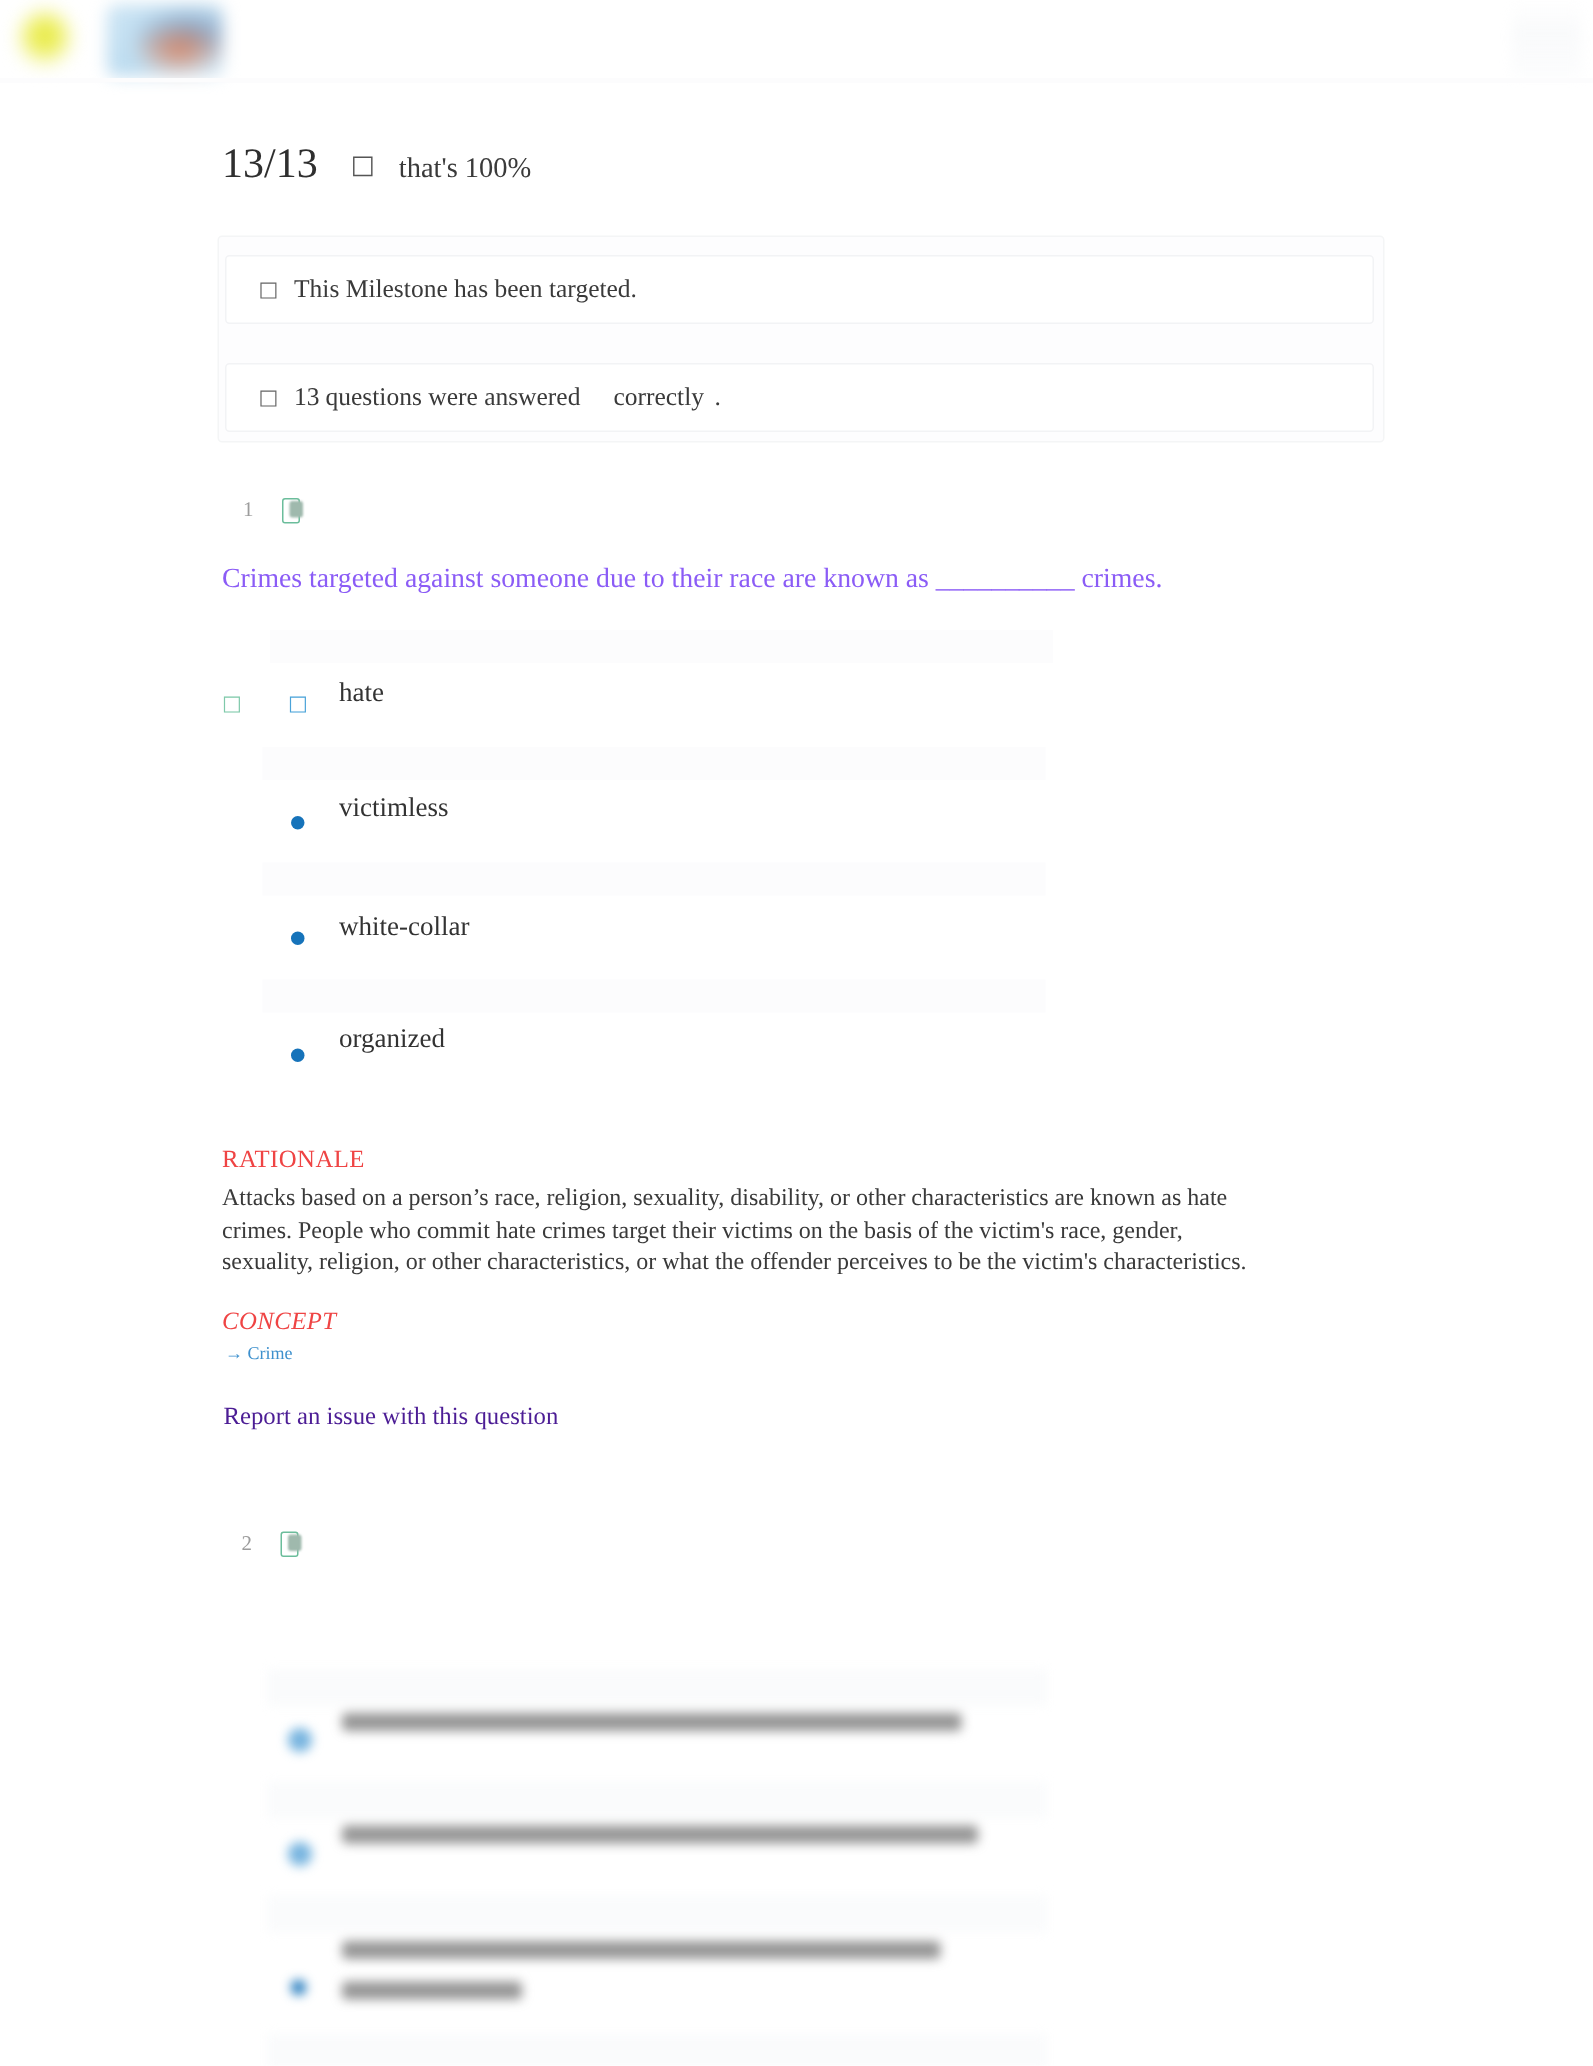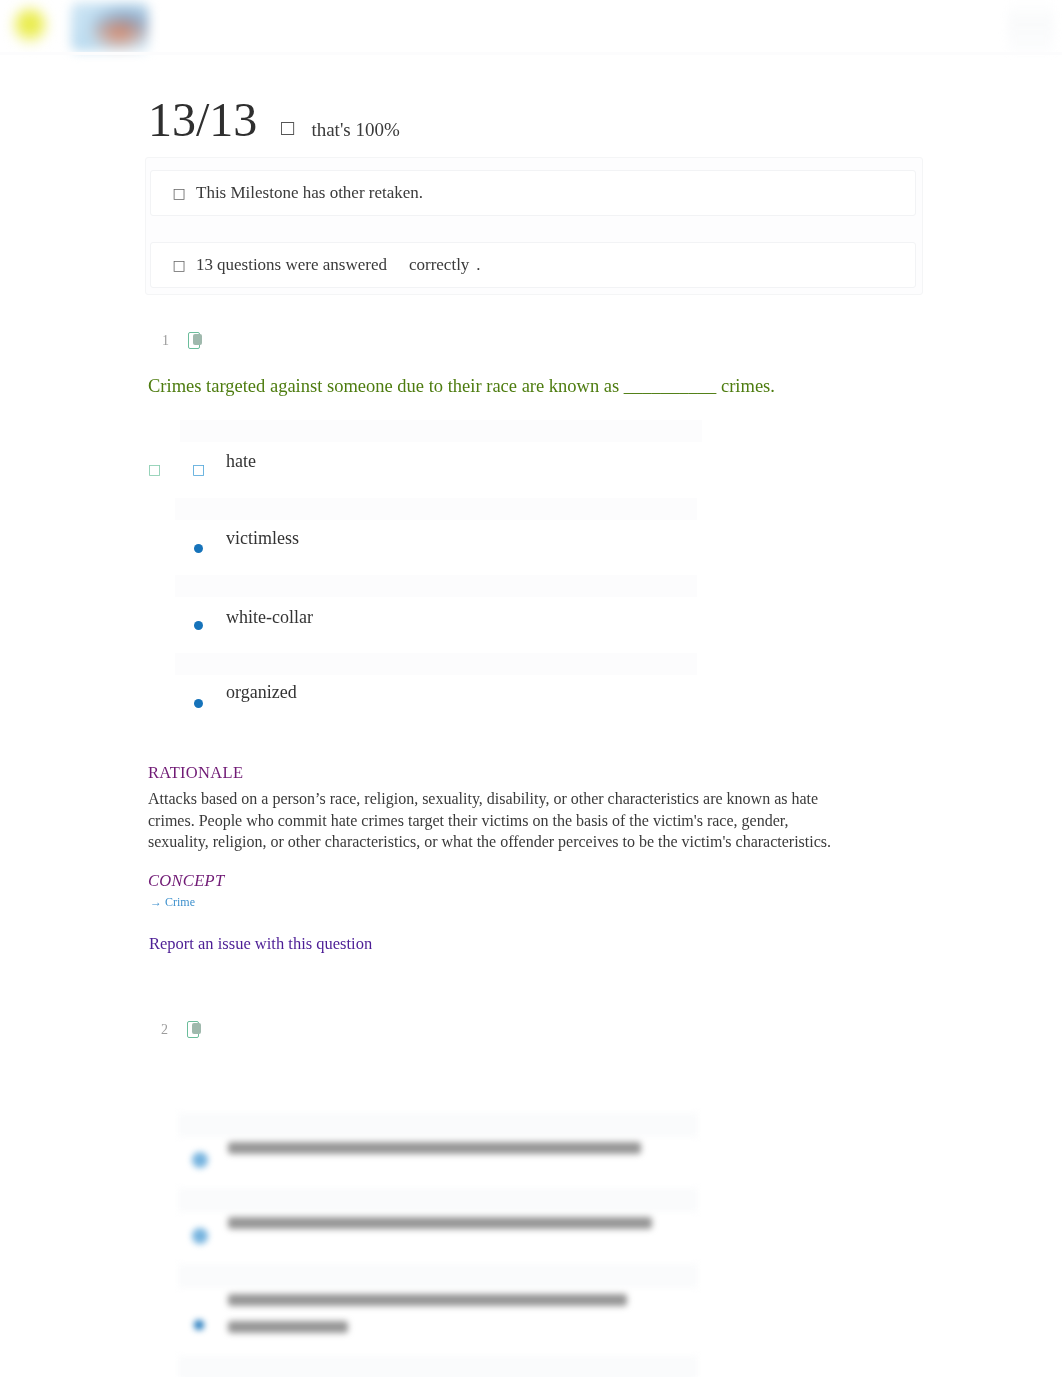--- a/index.html
+++ b/index.html
@@ -69,21 +69,21 @@
 
   
   .score-row {
     position: absolute;
     top: 96px;
     left: 148px;
     display: flex;
     align-items: baseline;
   }
   .score-fraction {
-    font-size: 48px;
+    font-size: 28px;
     line-height: 1;
     color: #2f2f2f;
     letter-spacing: 0px;
   }
   .tofu {
     display: inline-block;
     font-family: "DejaVu Sans", sans-serif;
     color: #555;
   }
   .score-tofu {
@@ -170,21 +170,21 @@
     width: 9px;
     height: 11px;
     border-radius: 2px;
     background: #9fb9ad;
     filter: blur(0.6px);
   }
 
   .q-text {
     position: absolute;
     font-size: 18.5px;
-    color: #4d7c0f;
+    color: #8b5cf6;
     line-height: 1.4;
   }
 
   
   .opt-band {
     position: absolute;
     height: 22px;
     background: #fcfcfd;
   }
   .opt-correct-tofu {
@@ -209,21 +209,21 @@
   .opt-label {
     position: absolute;
     font-size: 18px;
     color: #333;
   }
 
   
   .section-head {
     position: absolute;
     font-size: 16.5px;
-    color: #701a75;
+    color: #ef4444;
     letter-spacing: 0.3px;
   }
   .rationale-body {
     position: absolute;
     left: 148px;
     width: 700px;
     font-size: 16px;
     line-height: 21.5px;
     color: #3a3a3a;
   }
@@ -283,21 +283,21 @@
 <div class="score-row">
   <span class="score-fraction">13/13</span>
   <span class="tofu score-tofu">□</span>
   <span class="score-pct">that's 100%</span>
 </div>
 
 <div class="alert-group">
 
   <div class="alert alert-1">
     <span class="alert-icon tofu">□</span>
-    <span class="alert-text">This Milestone has other retaken.</span>
+    <span class="alert-text">This Milestone has been targeted.</span>
   </div>
 
   <div class="alert alert-2">
     <span class="alert-icon tofu">□</span>
     <span class="alert-text">
       <span class="alert-num">13</span><span>questions were answered</span><span class="alert-gap"></span><span>correctly</span><span class="alert-period">.</span>
     </span>
   </div>
 
 </div>

